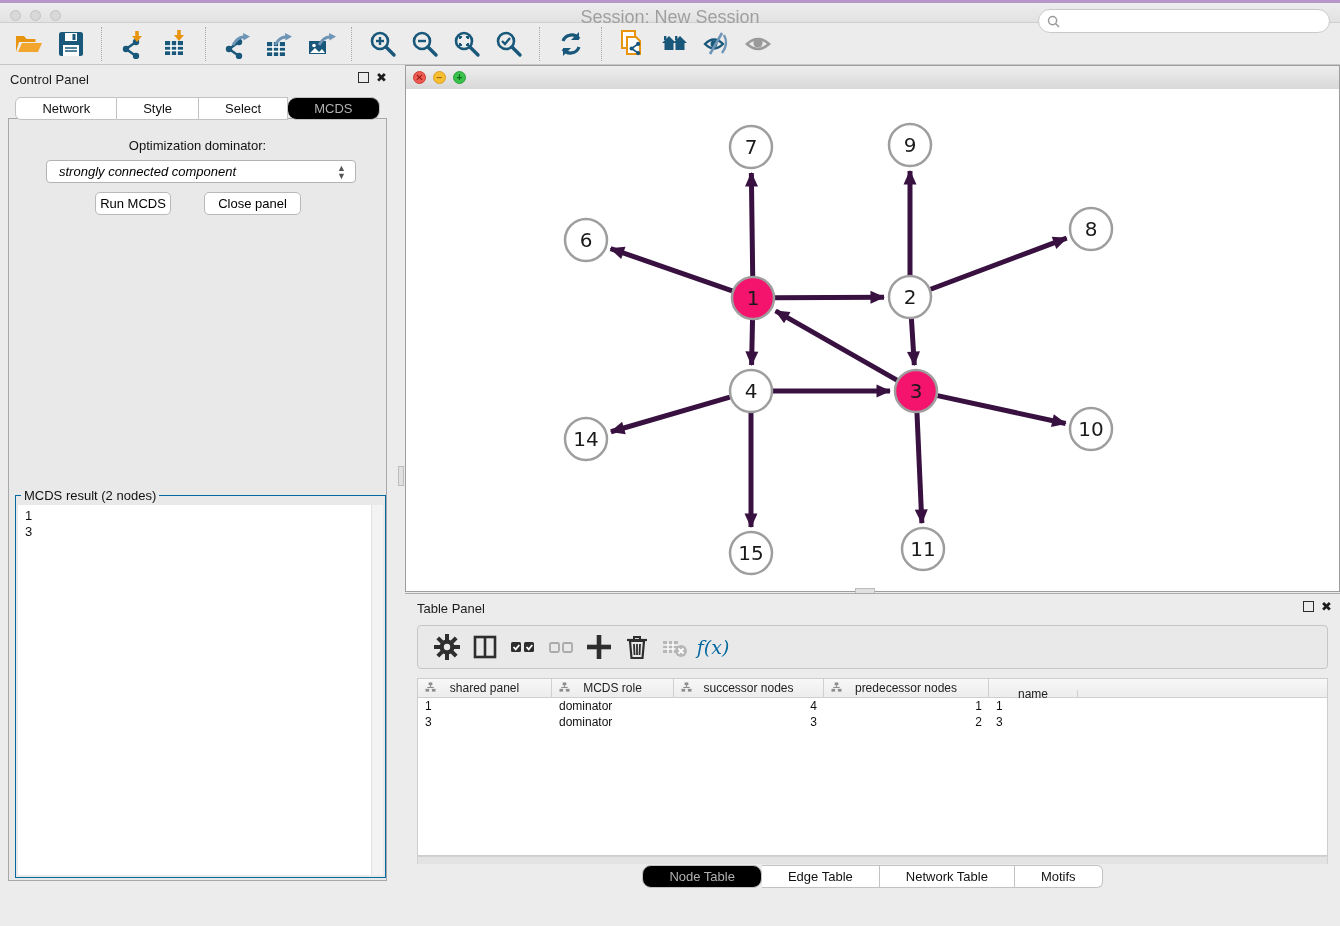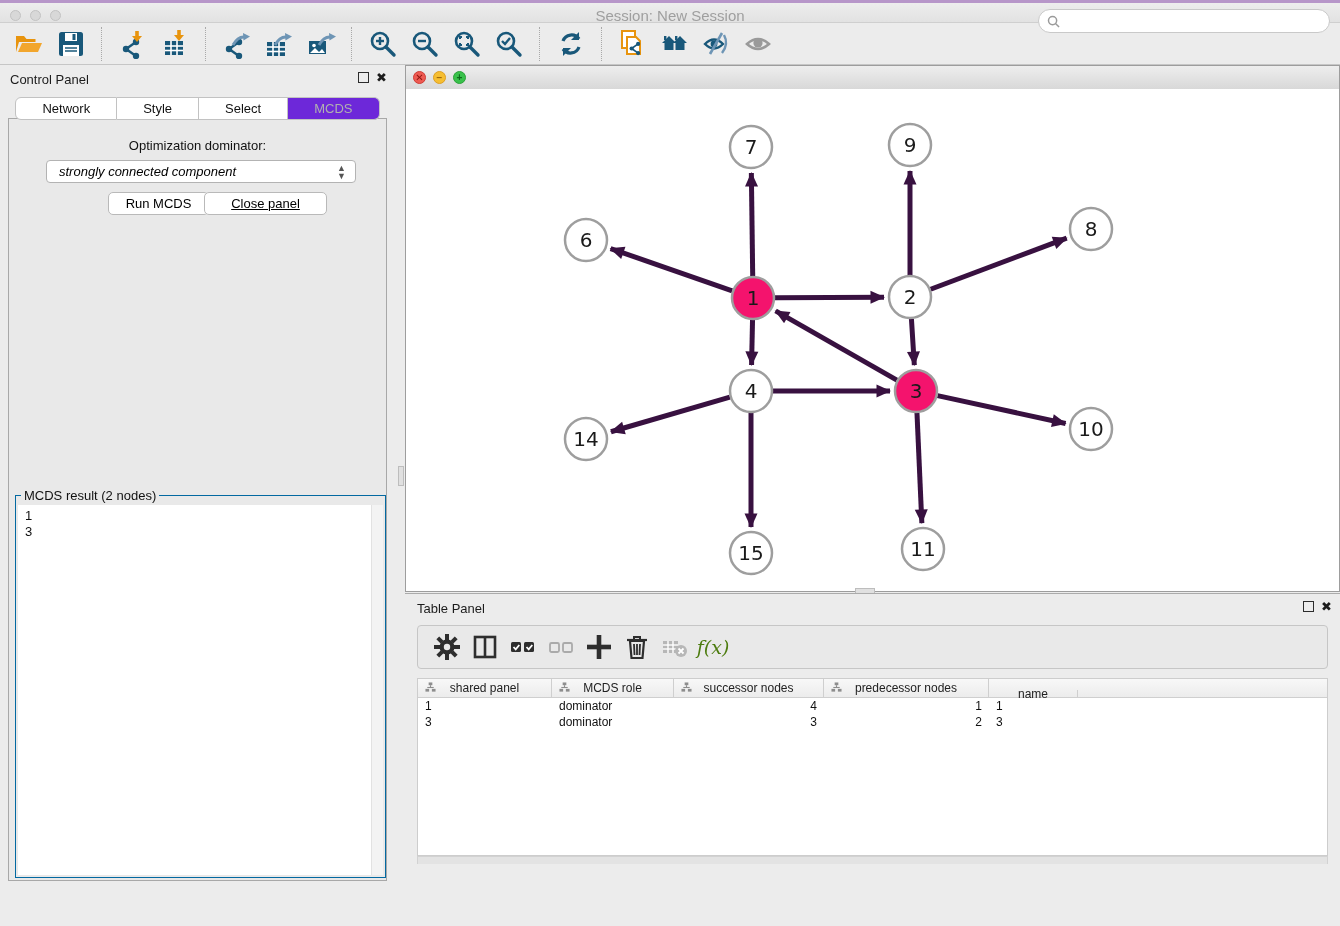--- a/index.html
+++ b/index.html
@@ -4,47 +4,47 @@
 <style>
   html,body{margin:0;padding:0;}
   body{font-family:"Liberation Sans","DejaVu Sans",sans-serif;background:#b796c9;}
   #app{position:relative;width:1340px;height:926px;background:#ececec;overflow:hidden;}
   #desktop-strip{position:absolute;left:0;top:0;width:1340px;height:3px;background:#b796c9;}
 
   
   #titlebar{position:absolute;left:0;top:3px;width:1340px;height:19px;background:linear-gradient(#ededed,#e2e2e2);border-bottom:1px solid #cfcfcf;border-radius:5px 5px 0 0;}
   .tl{position:absolute;top:7px;width:11px;height:11px;border-radius:50%;background:#d8d8d8;border:1px solid #c3c3c3;box-sizing:border-box;}
   #titlebar .t1{left:10px}#titlebar .t2{left:30px}#titlebar .t3{left:50px}
-  #main-title{position:absolute;left:0;right:0;top:4px;text-align:center;font-size:15px;color:#9f9f9f;}
+  #main-title{position:absolute;left:0;right:0;top:4px;text-align:center;font-size:18px;color:#9f9f9f;}
 
   
   #main-toolbar{position:absolute;left:0;top:23px;width:1340px;height:42px;display:flex;align-items:center;padding-left:8px;box-sizing:border-box;border-bottom:1px solid #c6c6c6;background:#ececec;}
   .tb-icon{width:34px;height:34px;display:flex;align-items:center;justify-content:center;margin:0 4px;cursor:default;}
   .tb-sep{width:1px;height:34px;margin:0 9px;border-left:1px dotted #a9a9a9;}
   #search-wrap{position:absolute;right:10px;top:9px;width:292px;height:24px;background:#fff;border:1px solid #c9c9c9;border-radius:13px;display:flex;align-items:center;padding-left:8px;box-sizing:border-box;}
   #search-wrap input{border:none;outline:none;flex:1;font-size:13px;background:transparent;margin-left:5px;}
 
   
   #control-panel{position:absolute;left:0;top:65px;width:395px;height:823px;}
   #cp-title{position:absolute;left:10px;top:7px;font-size:13px;color:#1c1c1c;}
   .panel-icons{position:absolute;right:8px;top:7px;display:flex;gap:7px;align-items:center;}
   .float-icon{width:11px;height:11px;border:1.5px solid #2c2c2c;box-sizing:border-box;}
   .close-icon{font-size:13px;font-weight:bold;color:#1c1c1c;line-height:11px;}
   #cp-tabs{position:absolute;left:0;right:0;top:32px;display:flex;justify-content:center;z-index:2;}
   .jtab{height:21px;line-height:21px;padding:0 26px;font-size:13px;background:#fff;border:1px solid #c2c2c2;border-left:none;color:#111;}
   .jtab:first-child{border-left:1px solid #c2c2c2;border-radius:6px 0 0 6px;}
   .jtab:last-child{border-radius:0 6px 6px 0;}
-  .jtab.selected{background:#6d28d9;color:#b0b0b0;}
+  .jtab.selected{background:#000000;color:#b0b0b0;border-radius:9px;}
   #cp-content{position:absolute;left:8px;top:53px;width:379px;height:763px;background:#e9e9e9;border:1px solid #a8a8a8;box-sizing:border-box;}
   #criterion-label{position:absolute;left:0;right:0;top:19px;text-align:center;font-size:13px;color:#111;}
   #criterion-select{position:absolute;left:37px;top:41px;width:310px;height:23px;background:#fff;border:1px solid #b3b3b3;border-radius:4px;display:flex;align-items:center;font-size:13px;padding-left:12px;box-sizing:border-box;font-style:italic;}
   #criterion-chevrons{position:absolute;right:9px;top:3px;display:flex;flex-direction:column;line-height:8px;font-size:9px;color:#555;}
   .cp-btn{position:absolute;top:73px;height:23px;background:#fff;border:1px solid #b9b9b9;border-radius:5px;font-size:13px;display:flex;align-items:center;justify-content:center;box-sizing:border-box;}
-  #run-btn{left:99px;width:101px;text-align:center;}
-  #closepanel-btn{left:195px;width:123px;text-decoration:underline;}
+  #run-btn{left:86px;width:76px;text-align:center;}
+  #closepanel-btn{left:195px;width:97px;}
   #result-box{position:absolute;left:6px;top:376px;width:369px;height:381px;border:1px solid #0369a1;}
   #result-title{position:absolute;left:5px;top:-8px;background:#e9e9e9;padding:0 3px;font-size:13px;color:#111;}
   #result-list{position:absolute;left:2px;top:9px;right:2px;bottom:2px;background:#fff;font-size:13px;color:#111;padding:3px 0 0 7px;box-sizing:border-box;}
   #result-scroll{position:absolute;right:2px;top:9px;width:11px;bottom:2px;background:#f3f3f3;border-left:1px solid #e2e2e2;}
   .result-line{line-height:16px;}
 
   
   #net-window{position:absolute;left:405px;top:65px;width:935px;height:527px;border:1px solid #9d9d9d;box-sizing:border-box;background:#fff;}
   #net-titlebar{position:absolute;left:0;top:0;right:0;height:23px;background:linear-gradient(#eeeeee,#d8d8d8);border-bottom:1px solid #b2b2b2;}
   .mac-btn{position:absolute;top:5px;width:13px;height:13px;border-radius:50%;box-sizing:border-box;font-size:10px;font-weight:bold;text-align:center;line-height:12px;}
@@ -54,21 +54,21 @@
   #net-title{position:absolute;left:0;right:0;top:4px;text-align:center;font-size:13px;color:#2c2c2c;}
   #graph-area{position:absolute;left:0;top:23px;right:0;bottom:0;background:#fff;}
   .grip-v{position:absolute;left:398px;top:466px;width:6px;height:20px;background:#e0e0e0;border:1px solid #bdbdbd;box-sizing:border-box;}
   .grip-h{position:absolute;left:855px;top:588px;width:20px;height:6px;background:#e0e0e0;border:1px solid #bdbdbd;box-sizing:border-box;}
 
   
   #table-panel{position:absolute;left:405px;top:593px;width:935px;height:297px;border-top:1px solid #ababab;background:#ececec;box-sizing:border-box;}
   #tp-title{position:absolute;left:12px;top:7px;font-size:13px;color:#1c1c1c;}
   #tp-toolbar{position:absolute;left:12px;top:31px;width:911px;height:44px;background:#e9e9e9;border:1px solid #c6c6c6;border-radius:4px;display:flex;align-items:center;padding-left:10px;box-sizing:border-box;}
   .tp-icon{width:32px;height:32px;display:flex;align-items:center;justify-content:center;margin:0 3px;}
-  .fx-label{font-family:"DejaVu Serif",serif;font-style:italic;font-size:19px;color:#4d7c0f;}
+  .fx-label{font-family:"DejaVu Serif",serif;font-style:italic;font-size:19px;color:#0369a1;}
   #tp-table{position:absolute;left:12px;top:84px;width:911px;height:178px;background:#fff;border:1px solid #cdcdcd;box-sizing:border-box;overflow:hidden;}
   #tp-header{display:flex;height:18px;background:linear-gradient(#f8f8f8,#ececec);border-bottom:1px solid #cfcfcf;}
   .th-cell{position:relative;display:flex;align-items:center;justify-content:center;font-size:12px;color:#222;border-right:1px solid #cfcfcf;box-sizing:border-box;}
   .th-grip{position:absolute;left:7px;top:3px;}
   .tr-row{display:flex;height:16px;font-size:12px;color:#111;}
   .td-cell{box-sizing:border-box;padding:1px 7px 0 7px;overflow:hidden;white-space:nowrap;}
   #tp-strip{position:absolute;left:12px;top:262px;width:911px;height:8px;background:#e3e3e3;border:1px solid #d2d2d2;border-bottom:none;box-sizing:border-box;}
   #tp-tabs{position:absolute;left:0;right:0;top:271px;display:flex;justify-content:center;}
 
   
@@ -484,15 +484,21 @@
           <div class="tr-row">
             <div class="td-cell" style="width: 134px; text-align: left;">3</div>
             <div class="td-cell" style="width: 122px; text-align: left;">dominator</div>
             <div class="td-cell" style="width: 150px; text-align: right;">3</div>
             <div class="td-cell" style="width: 165px; text-align: right;">2</div>
             <div class="td-cell" style="width: 89px; text-align: left;">3</div>
           </div>
         </div>
     </div>
     <div id="tp-strip"></div>
+    <div id="tp-tabs">
+        <div class="jtab selected">Node Table</div>
+        <div class="jtab">Edge Table</div>
+        <div class="jtab">Network Table</div>
+        <div class="jtab">Motifs</div>
+      </div>
   </div>
 
 </div>
 
 </body></html>

